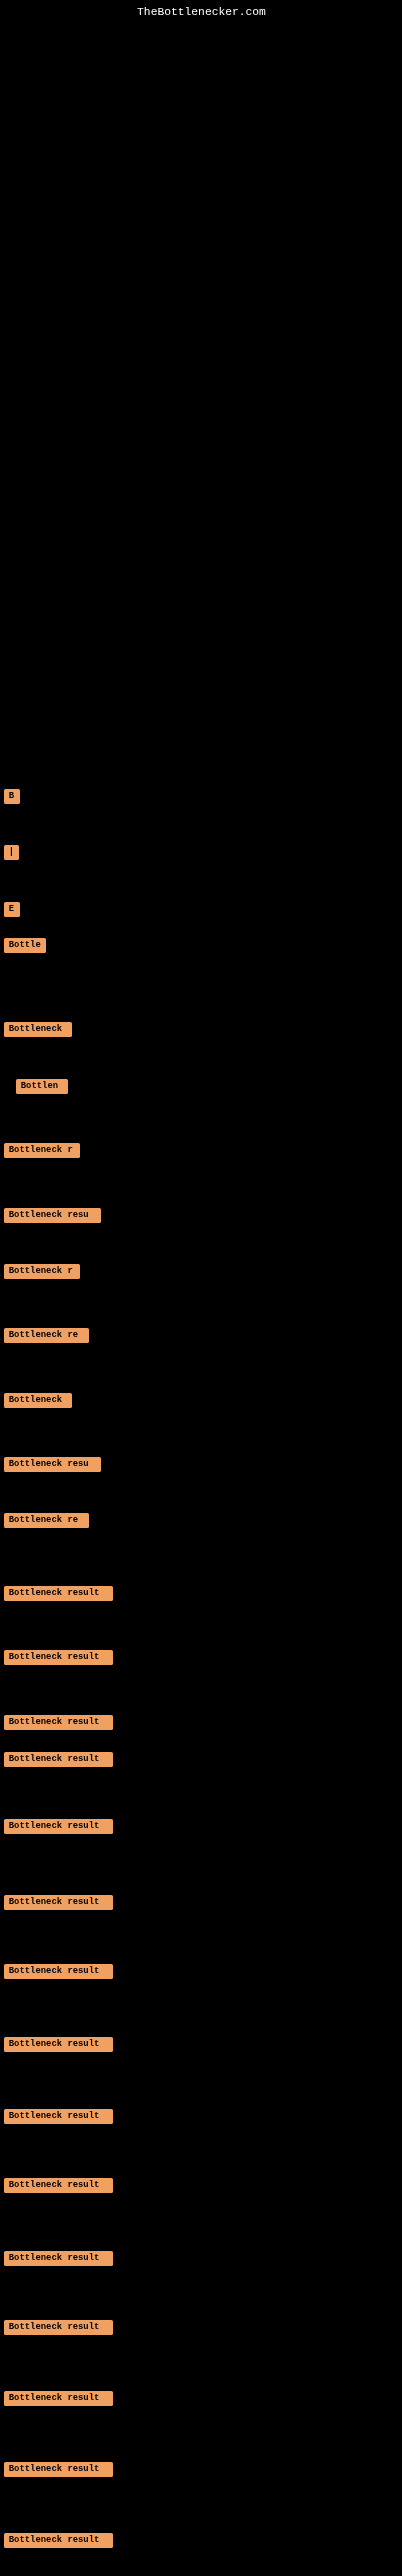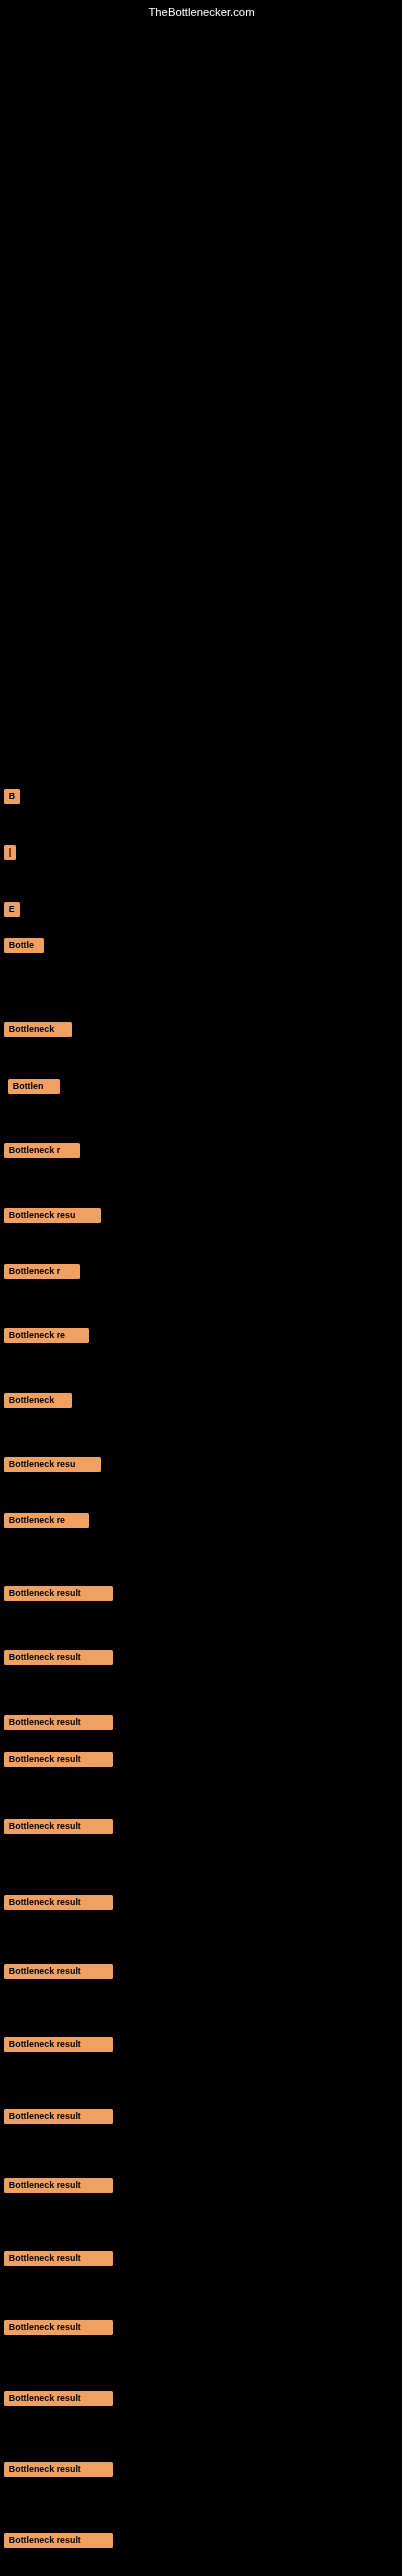--- a/index.html
+++ b/index.html
@@ -1,18 +1,19 @@
 <!DOCTYPE html>
 <html style="font-size:13px"><head>
   <meta charset="utf-8">
   <style>
     * {
       margin: 0;
       padding: 0;
       box-sizing: border-box;
+      font-family: Liberation Mono, monospace;
     }
 
     body {
       background-color: #000000;
       width: 403px;
       min-height: 2576px;
       font-family: Arial, sans-serif;
       position: relative;
       overflow-x: hidden;
     }
@@ -42,21 +43,21 @@
 <body>
 
 <span class="site-title">TheBottlenecker.com</span>
 
 <div id="labels-container">
     <div class="bottleneck-label" style="top: 789px; left: 4px; min-width: 16px;">B</div>
     <div class="bottleneck-label" style="top: 845px; left: 4px; min-width: 12px;">|</div>
     <div class="bottleneck-label" style="top: 902px; left: 4px; min-width: 16px;">E</div>
     <div class="bottleneck-label" style="top: 938px; left: 4px; min-width: 40px;">Bottle</div>
     <div class="bottleneck-label" style="top: 1022px; left: 4px; min-width: 68px;">Bottleneck</div>
-    <div class="bottleneck-label" style="top: 1079px; left: 8px; min-width: 52px;">Bottlen</div>
+    <div class="bottleneck-label" style="top: 1079px; left: 16px; min-width: 52px;">Bottlen</div>
     <div class="bottleneck-label" style="top: 1143px; left: 4px; min-width: 76px;">Bottleneck r</div>
     <div class="bottleneck-label" style="top: 1208px; left: 4px; min-width: 97px;">Bottleneck resu</div>
     <div class="bottleneck-label" style="top: 1264px; left: 4px; min-width: 76px;">Bottleneck r</div>
     <div class="bottleneck-label" style="top: 1328px; left: 4px; min-width: 85px;">Bottleneck re</div>
     <div class="bottleneck-label" style="top: 1393px; left: 4px; min-width: 68px;">Bottleneck</div>
     <div class="bottleneck-label" style="top: 1457px; left: 4px; min-width: 97px;">Bottleneck resu</div>
     <div class="bottleneck-label" style="top: 1513px; left: 4px; min-width: 85px;">Bottleneck re</div>
     <div class="bottleneck-label" style="top: 1586px; left: 4px; min-width: 109px;">Bottleneck result</div>
     <div class="bottleneck-label" style="top: 1650px; left: 4px; min-width: 109px;">Bottleneck result</div>
     <div class="bottleneck-label" style="top: 1715px; left: 4px; min-width: 109px;">Bottleneck result</div>

